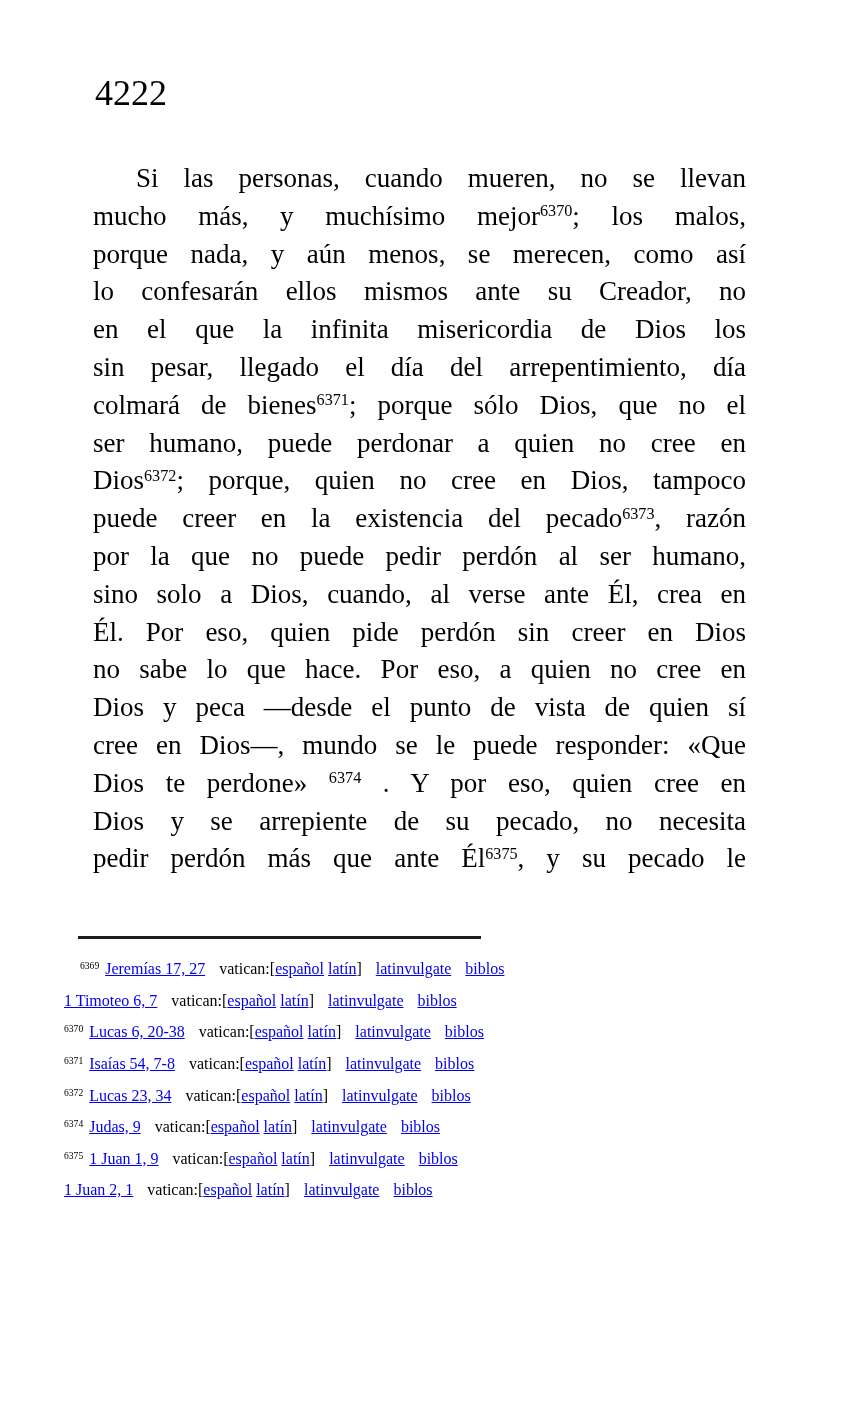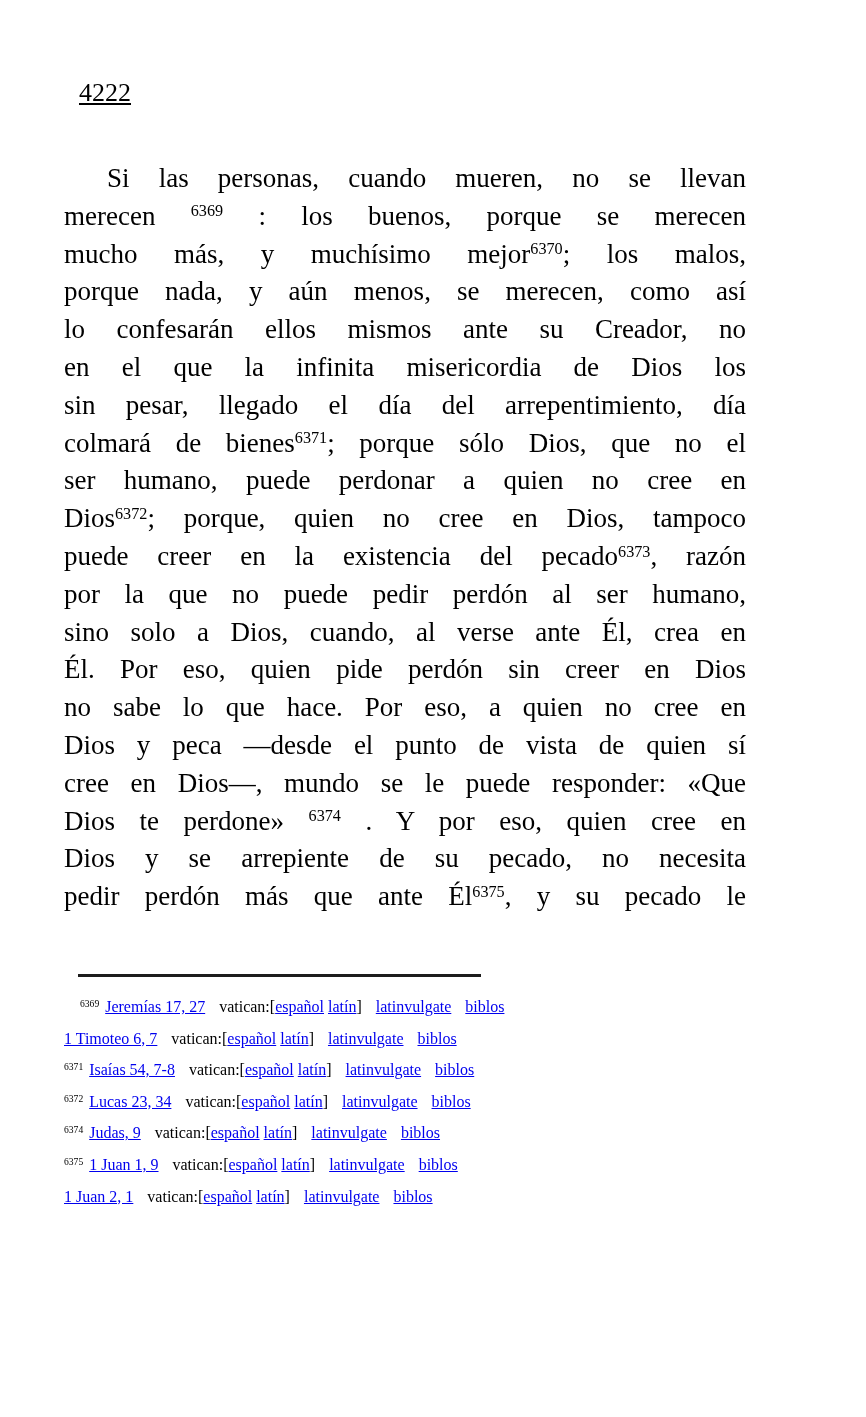--- a/index.html
+++ b/index.html
@@ -10,37 +10,37 @@
     color: #000000;
     overflow: hidden;
   }
   .page {
     box-sizing: border-box;
     width: 866px; height: 1417px;
     padding: 78px 120px 0 64px;
     background: #ffffff;
   }
   .page-number {
-    font-size: 26px;
+    font-size: 36px;
     line-height: 30px;
-    margin-left: 15px;
-    text-decoration: underline;
+    margin-left: 31px;
   }
   .body-text {
     margin-top: 52px;
     font-size: 27px;
   }
   .line {
     line-height: 37.8px;
     height: 37.8px;
     text-align: justify;
     text-align-last: justify;
     text-justify: inter-word;
     overflow: hidden;
     white-space: normal;
+    margin-left: 29px;
   }
   .line.first { padding-left: 43px; }
   .line sup, .fn-marker {
     font-size: 0.6em;
     position: relative;
     top: -0.52em;
     vertical-align: baseline;
     line-height: 0;
   }
   .footnote-divider {
@@ -69,21 +69,20 @@
   }
 </style>
 </head>
 <body>
 
 <div class="page">
   <div class="page-number">4222</div>
 
   <div class="body-text">
       <div class="line first">Si las personas, cuando mueren, no se llevan</div>
-      <div class="line">merecen <sup>6369</sup> : los buenos, porque se merecen</div>
       <div class="line">mucho más, y muchísimo mejor<sup>6370</sup>; los malos,</div>
       <div class="line">porque nada, y aún menos, se merecen, como así</div>
       <div class="line">lo confesarán ellos mismos ante su Creador, no</div>
       <div class="line">en el que la infinita misericordia de Dios los</div>
       <div class="line">sin pesar, llegado el día del arrepentimiento, día</div>
       <div class="line">colmará de bienes<sup>6371</sup>; porque sólo Dios, que no el</div>
       <div class="line">ser humano, puede perdonar a quien no cree en</div>
       <div class="line">Dios<sup>6372</sup>; porque, quien no cree en Dios, tampoco</div>
       <div class="line">puede creer en la existencia del pecado<sup>6373</sup>, razón</div>
       <div class="line">por la que no puede pedir perdón al ser humano,</div>
@@ -95,19 +94,20 @@
       <div class="line">Dios te perdone» <sup>6374</sup> . Y por eso, quien cree en</div>
       <div class="line">Dios y se arrepiente de su pecado, no necesita</div>
       <div class="line">pedir perdón más que ante Él<sup>6375</sup>, y su pecado le</div>
     </div>
 
   <div class="footnote-divider"></div>
 
   <div class="footnotes">
       <div class="fn-row indent"><sup class="fn-marker">6369</sup><a class="link">Jeremías 17, 27</a><span class="gap"></span><span>vatican:[</span><a class="link">español</a> <a class="link">latín</a><span>]</span><span class="gap"></span><a class="link">latinvulgate</a><span class="gap"></span><a class="link">biblos</a></div>
       <div class="fn-row"><a class="link">1 Timoteo 6, 7</a><span class="gap"></span><span>vatican:[</span><a class="link">español</a> <a class="link">latín</a><span>]</span><span class="gap"></span><a class="link">latinvulgate</a><span class="gap"></span><a class="link">biblos</a></div>
+      <div class="fn-row"><sup class="fn-marker">6370</sup><a class="link">Lucas 6, 20-38</a><span class="gap"></span><span>vatican:[</span><a class="link">español</a> <a class="link">latín</a><span>]</span><span class="gap"></span><a class="link">latinvulgate</a><span class="gap"></span><a class="link">biblos</a></div>
       <div class="fn-row"><sup class="fn-marker">6371</sup><a class="link">Isaías 54, 7-8</a><span class="gap"></span><span>vatican:[</span><a class="link">español</a> <a class="link">latín</a><span>]</span><span class="gap"></span><a class="link">latinvulgate</a><span class="gap"></span><a class="link">biblos</a></div>
       <div class="fn-row"><sup class="fn-marker">6372</sup><a class="link">Lucas 23, 34</a><span class="gap"></span><span>vatican:[</span><a class="link">español</a> <a class="link">latín</a><span>]</span><span class="gap"></span><a class="link">latinvulgate</a><span class="gap"></span><a class="link">biblos</a></div>
       <div class="fn-row"><sup class="fn-marker">6374</sup><a class="link">Judas, 9</a><span class="gap"></span><span>vatican:[</span><a class="link">español</a> <a class="link">latín</a><span>]</span><span class="gap"></span><a class="link">latinvulgate</a><span class="gap"></span><a class="link">biblos</a></div>
       <div class="fn-row"><sup class="fn-marker">6375</sup><a class="link">1 Juan 1, 9</a><span class="gap"></span><span>vatican:[</span><a class="link">español</a> <a class="link">latín</a><span>]</span><span class="gap"></span><a class="link">latinvulgate</a><span class="gap"></span><a class="link">biblos</a></div>
       <div class="fn-row"><a class="link">1 Juan 2, 1</a><span class="gap"></span><span>vatican:[</span><a class="link">español</a> <a class="link">latín</a><span>]</span><span class="gap"></span><a class="link">latinvulgate</a><span class="gap"></span><a class="link">biblos</a></div>
     </div>
 </div>
 
 </body></html>

